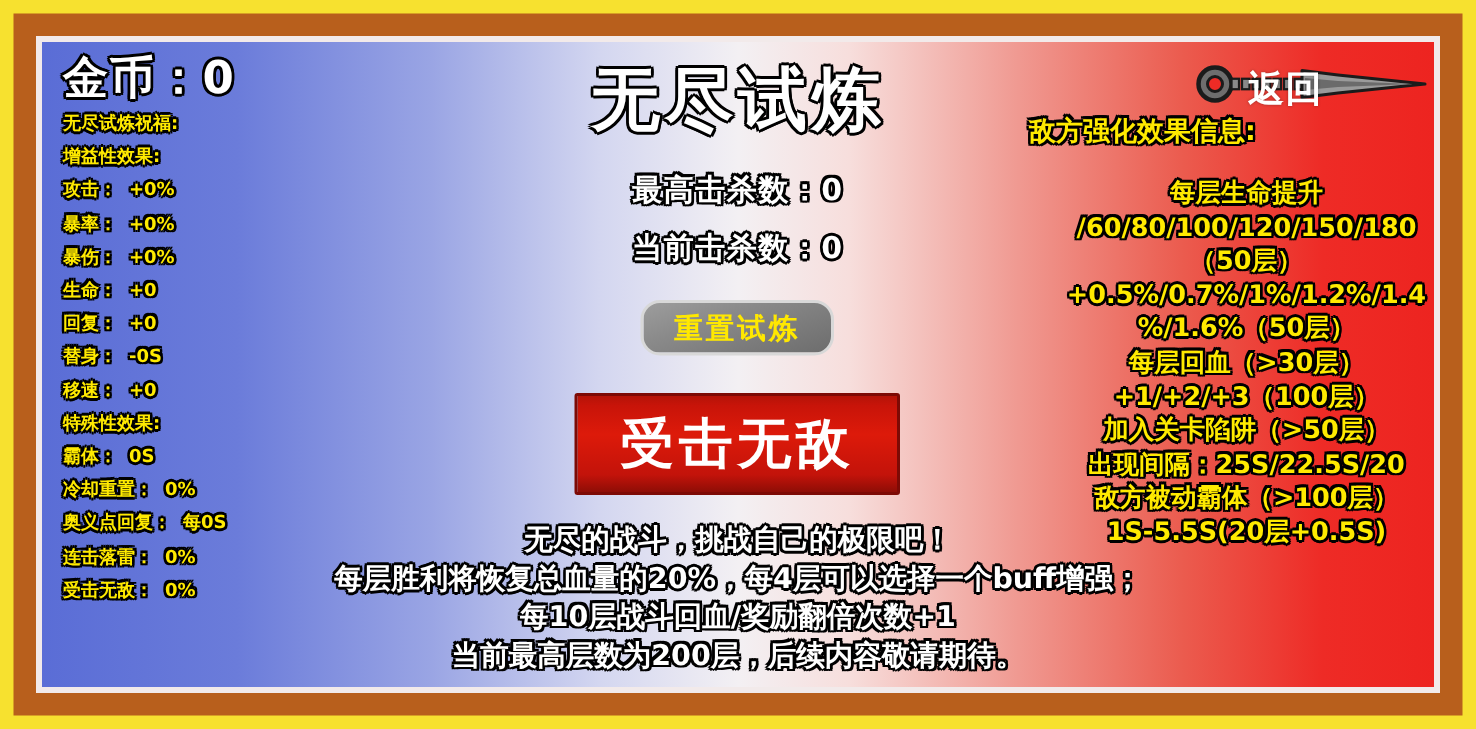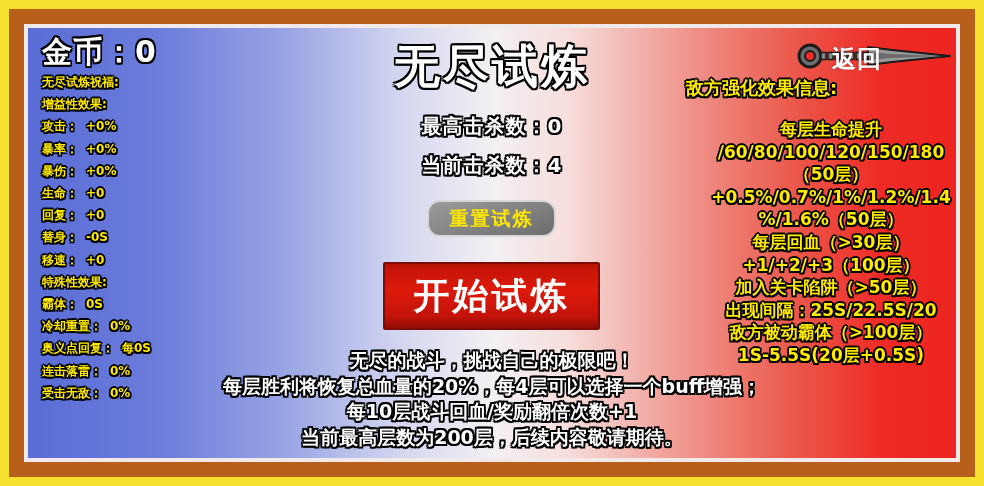--- a/index.html
+++ b/index.html
@@ -259,28 +259,28 @@
         <div class="stat-line outlined-yellow"><span class="lbl">移速：</span><span class="val">+0</span></div>
         <div class="stat-line outlined-yellow"><span class="lbl">特殊性效果:</span></div>
         <div class="stat-line outlined-yellow"><span class="lbl">霸体：</span><span class="val">0S</span></div>
         <div class="stat-line outlined-yellow"><span class="lbl">冷却重置：</span><span class="val">0%</span></div>
         <div class="stat-line outlined-yellow"><span class="lbl">奥义点回复：</span><span class="val">每0S</span></div>
         <div class="stat-line outlined-yellow"><span class="lbl">连击落雷：</span><span class="val">0%</span></div>
         <div class="stat-line outlined-yellow"><span class="lbl">受击无敌：</span><span class="val">0%</span></div>
       </div>
 
     <div id="best-kills" class="outlined-white">最高击杀数：0</div>
-    <div id="cur-kills" class="outlined-white">当前击杀数：4</div>
+    <div id="cur-kills" class="outlined-white">当前击杀数：0</div>
 
     <div id="reset-btn">
       <span>重置试炼</span>
     </div>
 
     <div id="start-btn">
-      <span>开始试炼</span>
+      <span>受击无敌</span>
     </div>
 
     <div id="right-panel">
       <div class="rhead outlined-yellow">敌方强化效果信息:</div>
       <div class="rgap"></div>
       <div id="right-lines">
           <div class="rline outlined-yellow">每层生命提升</div>
           <div class="rline outlined-yellow">/60/80/100/120/150/180</div>
           <div class="rline outlined-yellow">（50层）</div>
           <div class="rline outlined-yellow">+0.5%/0.7%/1%/1.2%/1.4</div>

